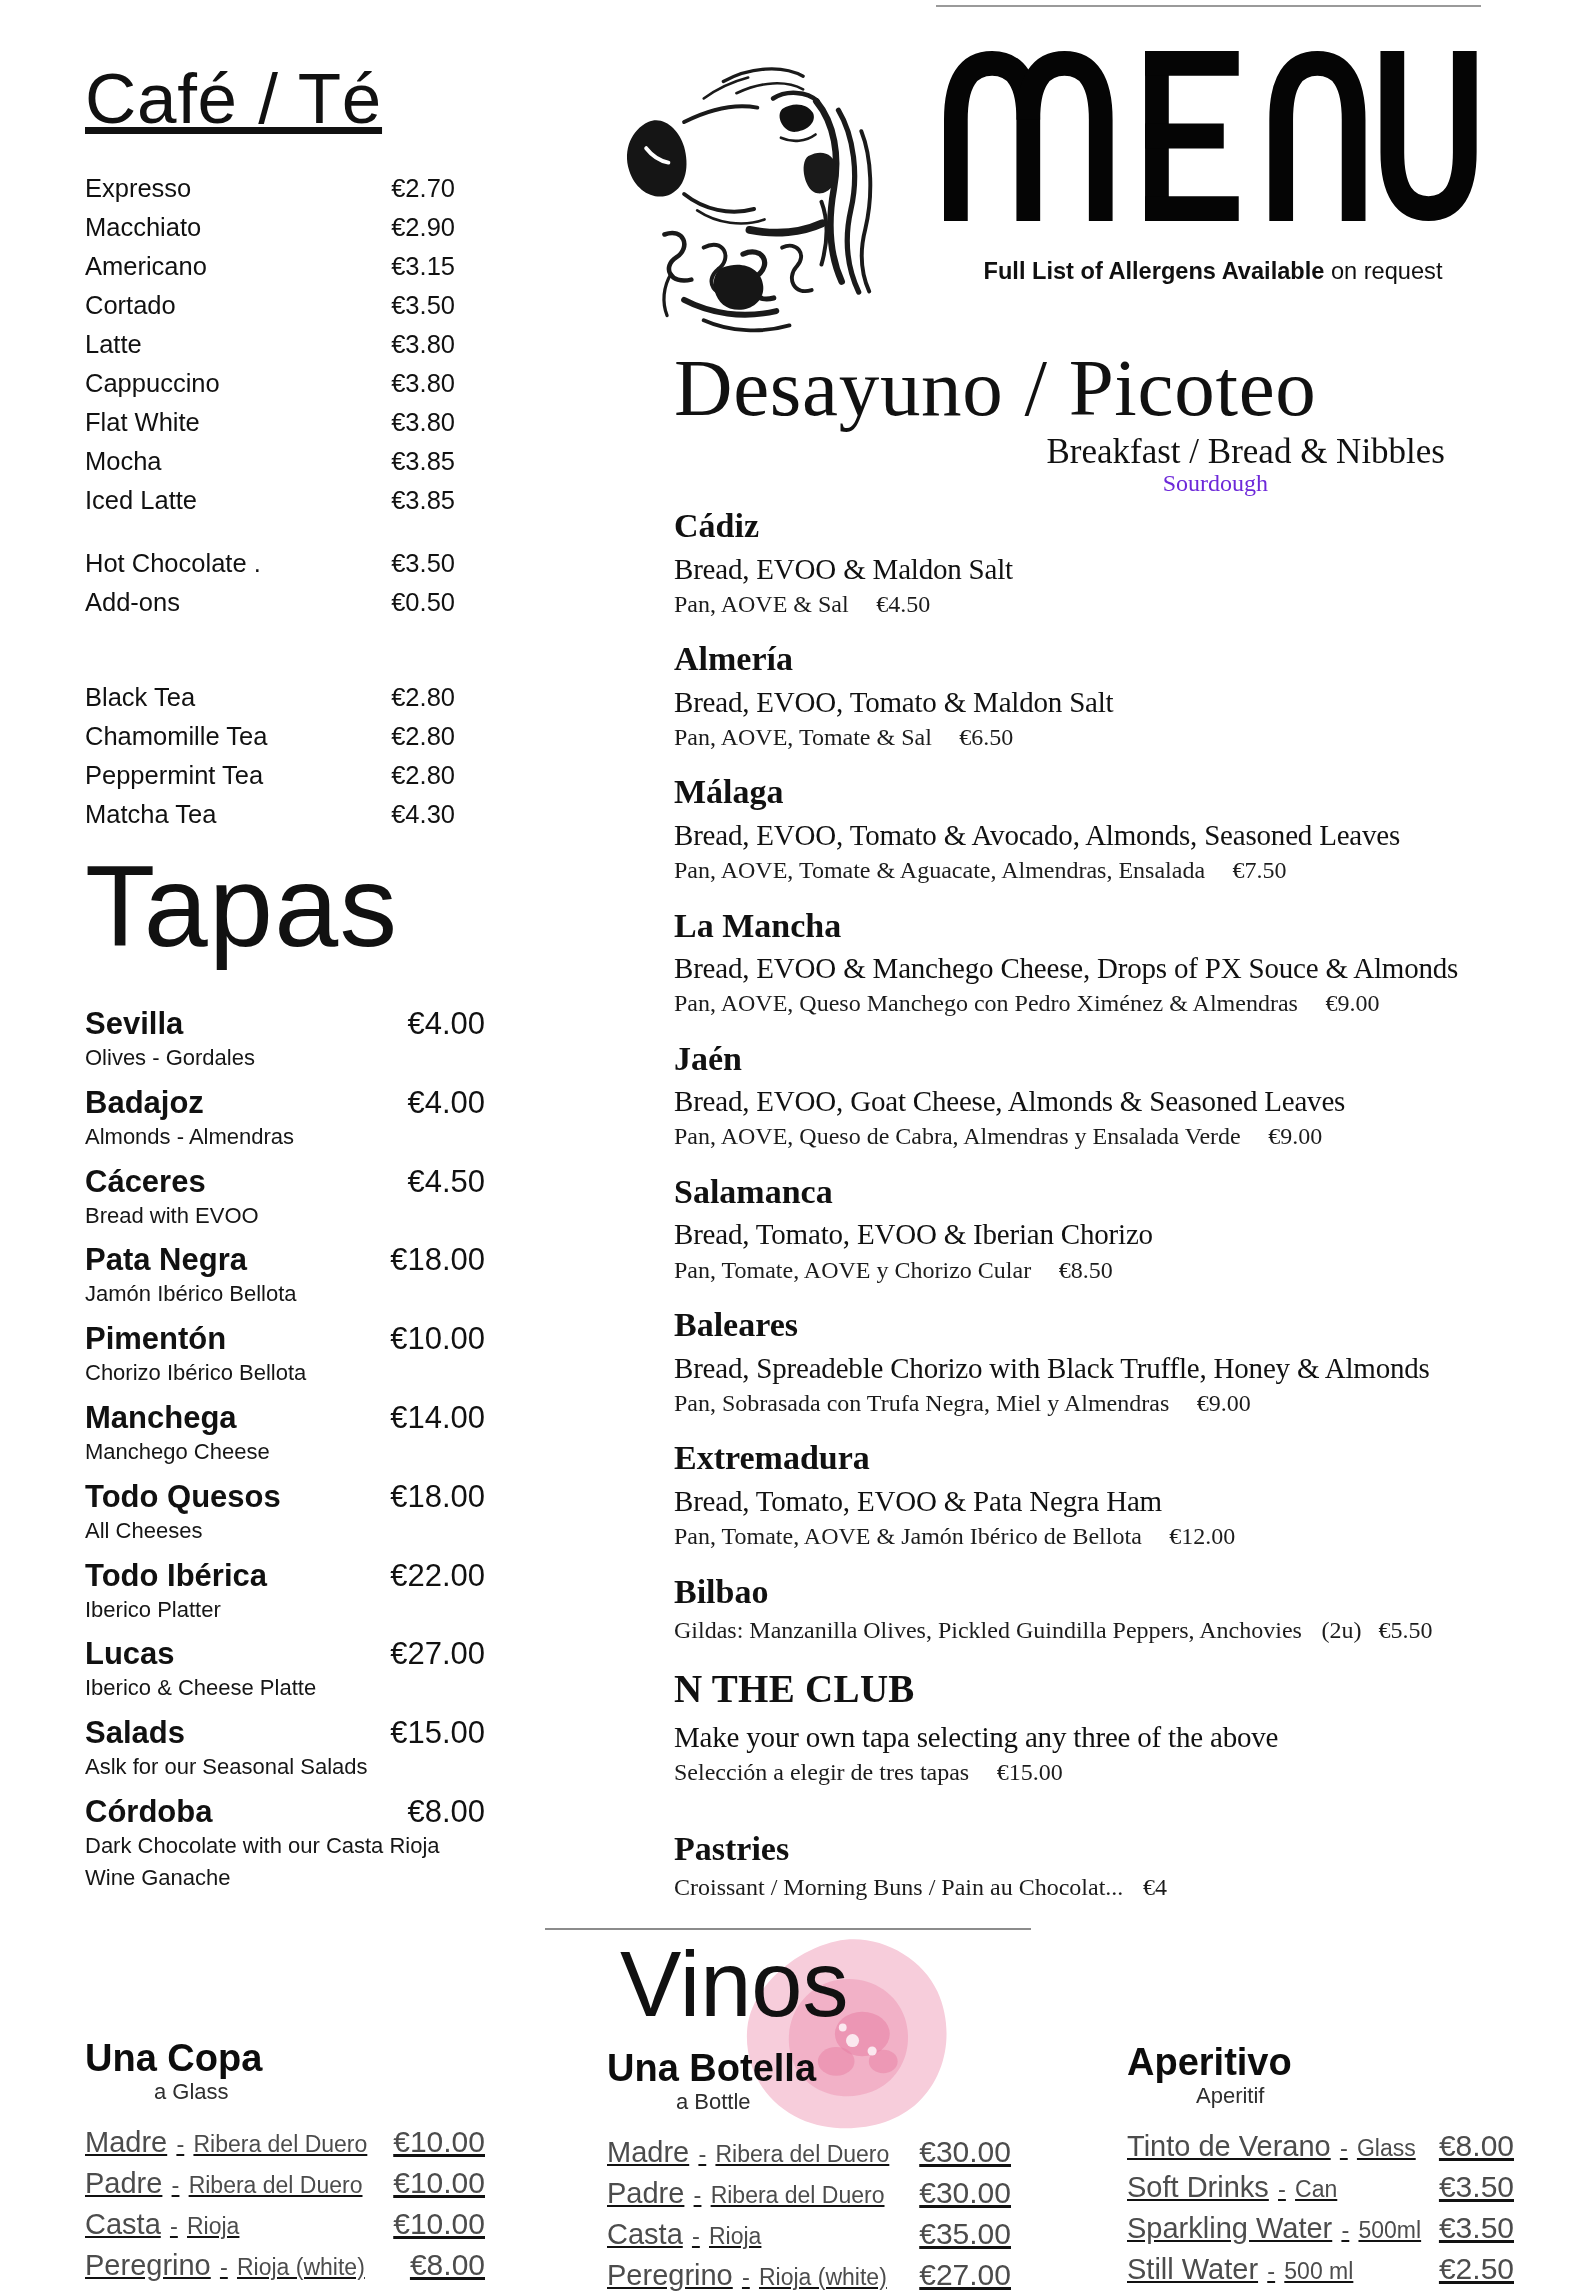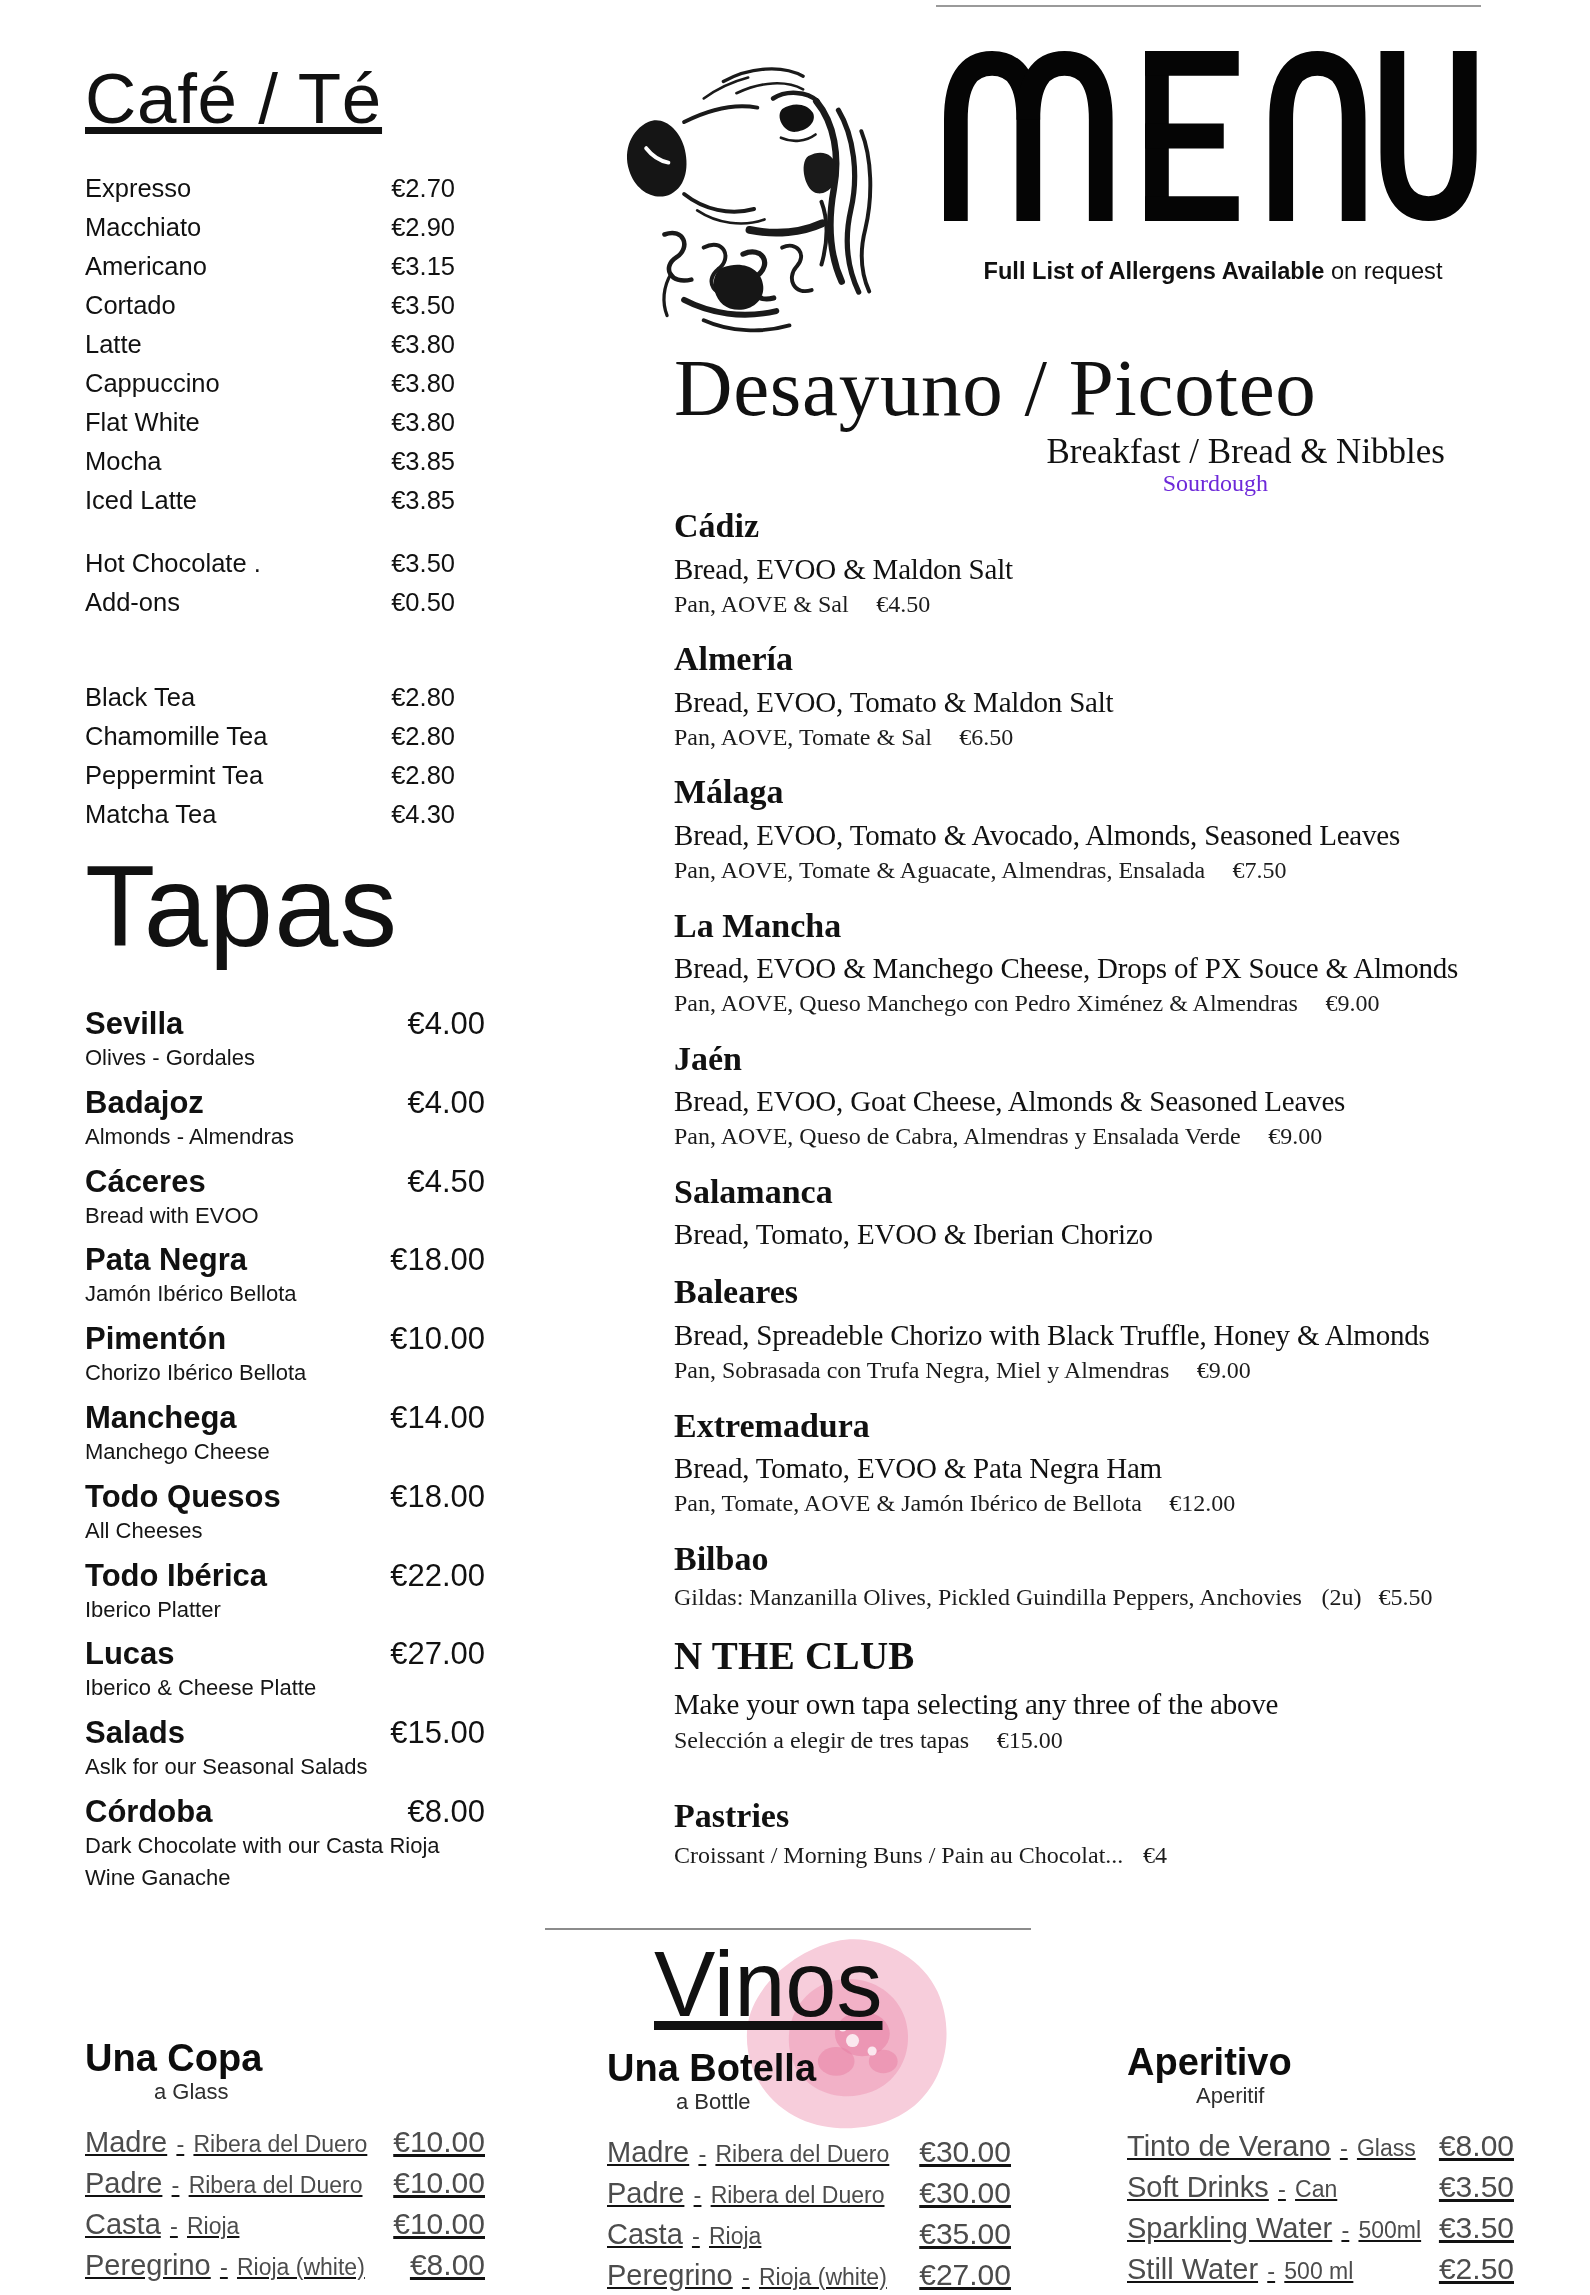--- a/index.html
+++ b/index.html
@@ -46,21 +46,21 @@
   .bf-es{font-size:24px;line-height:27.5px;color:#1c1c1c;white-space:nowrap;}
   .bf-price{margin-left:27.5px;}
   .bf-unit{margin-left:19.6px;}
   .bf-item{margin-bottom:22px;}
   .club-name{font-size:39px;font-weight:700;line-height:43px;margin-bottom:10.5px;letter-spacing:0.3px;}
   #pastries-block{margin-top:43px;}
 
   
   #wines-divider{left:545px;top:1928px;width:486px;height:2px;background:#8c8c8c;}
   #blob{left:738px;top:1936px;z-index:0;}
-  #vinos-title{left:654px;top:1938px;font-size:92px;font-weight:500;line-height:1;z-index:2;text-decoration:underline;}
+  #vinos-title{left:620px;top:1938px;font-size:92px;font-weight:500;line-height:1;z-index:2;}
   .wine-col{z-index:2;}
   #wine-col-1{left:85px;top:2038px;width:400px;}
   #wine-col-2{left:607px;top:2048px;width:404px;}
   #wine-col-3{left:1127px;top:2042px;width:387px;}
   .wine-title{font-size:38px;font-weight:700;line-height:41px;color:#0d0d0d;}
   .wine-sub{font-size:22px;line-height:26px;color:#2e2e2e;padding-left:69px;}
   .wine-list{margin-top:19.6px;text-decoration:underline;}
   .wine-row{display:flex;align-items:baseline;height:41px;color:#4c4c4c;font-size:29px;}
   .wine-name{font-weight:500;white-space:nowrap;}
   .wine-dash{margin:0 9.2px;font-size:23.6px;}
@@ -360,20 +360,23 @@
         <div class="bf-name">Jaén</div>
         <div class="bf-en">Bread, EVOO, Goat Cheese, Almonds &amp; Seasoned Leaves</div>
         <div class="bf-es">
           <span>Pan, AOVE, Queso de Cabra, Almendras y Ensalada Verde</span><span class="bf-price">€9.00</span>
         </div>
       </div>
 
       <div class="bf-item">
         <div class="bf-name">Salamanca</div>
         <div class="bf-en">Bread, Tomato, EVOO &amp; Iberian Chorizo</div>
+        <div class="bf-es">
+          <span>Pan, Tomate, AOVE y Chorizo Cular</span><span class="bf-price">€8.50</span>
+        </div>
       </div>
 
       <div class="bf-item">
         <div class="bf-name">Baleares</div>
         <div class="bf-en">Bread, Spreadeble Chorizo with Black Truffle, Honey &amp; Almonds</div>
         <div class="bf-es">
           <span>Pan, Sobrasada con Trufa Negra, Miel y Almendras</span><span class="bf-price">€9.00</span>
         </div>
       </div>
 

